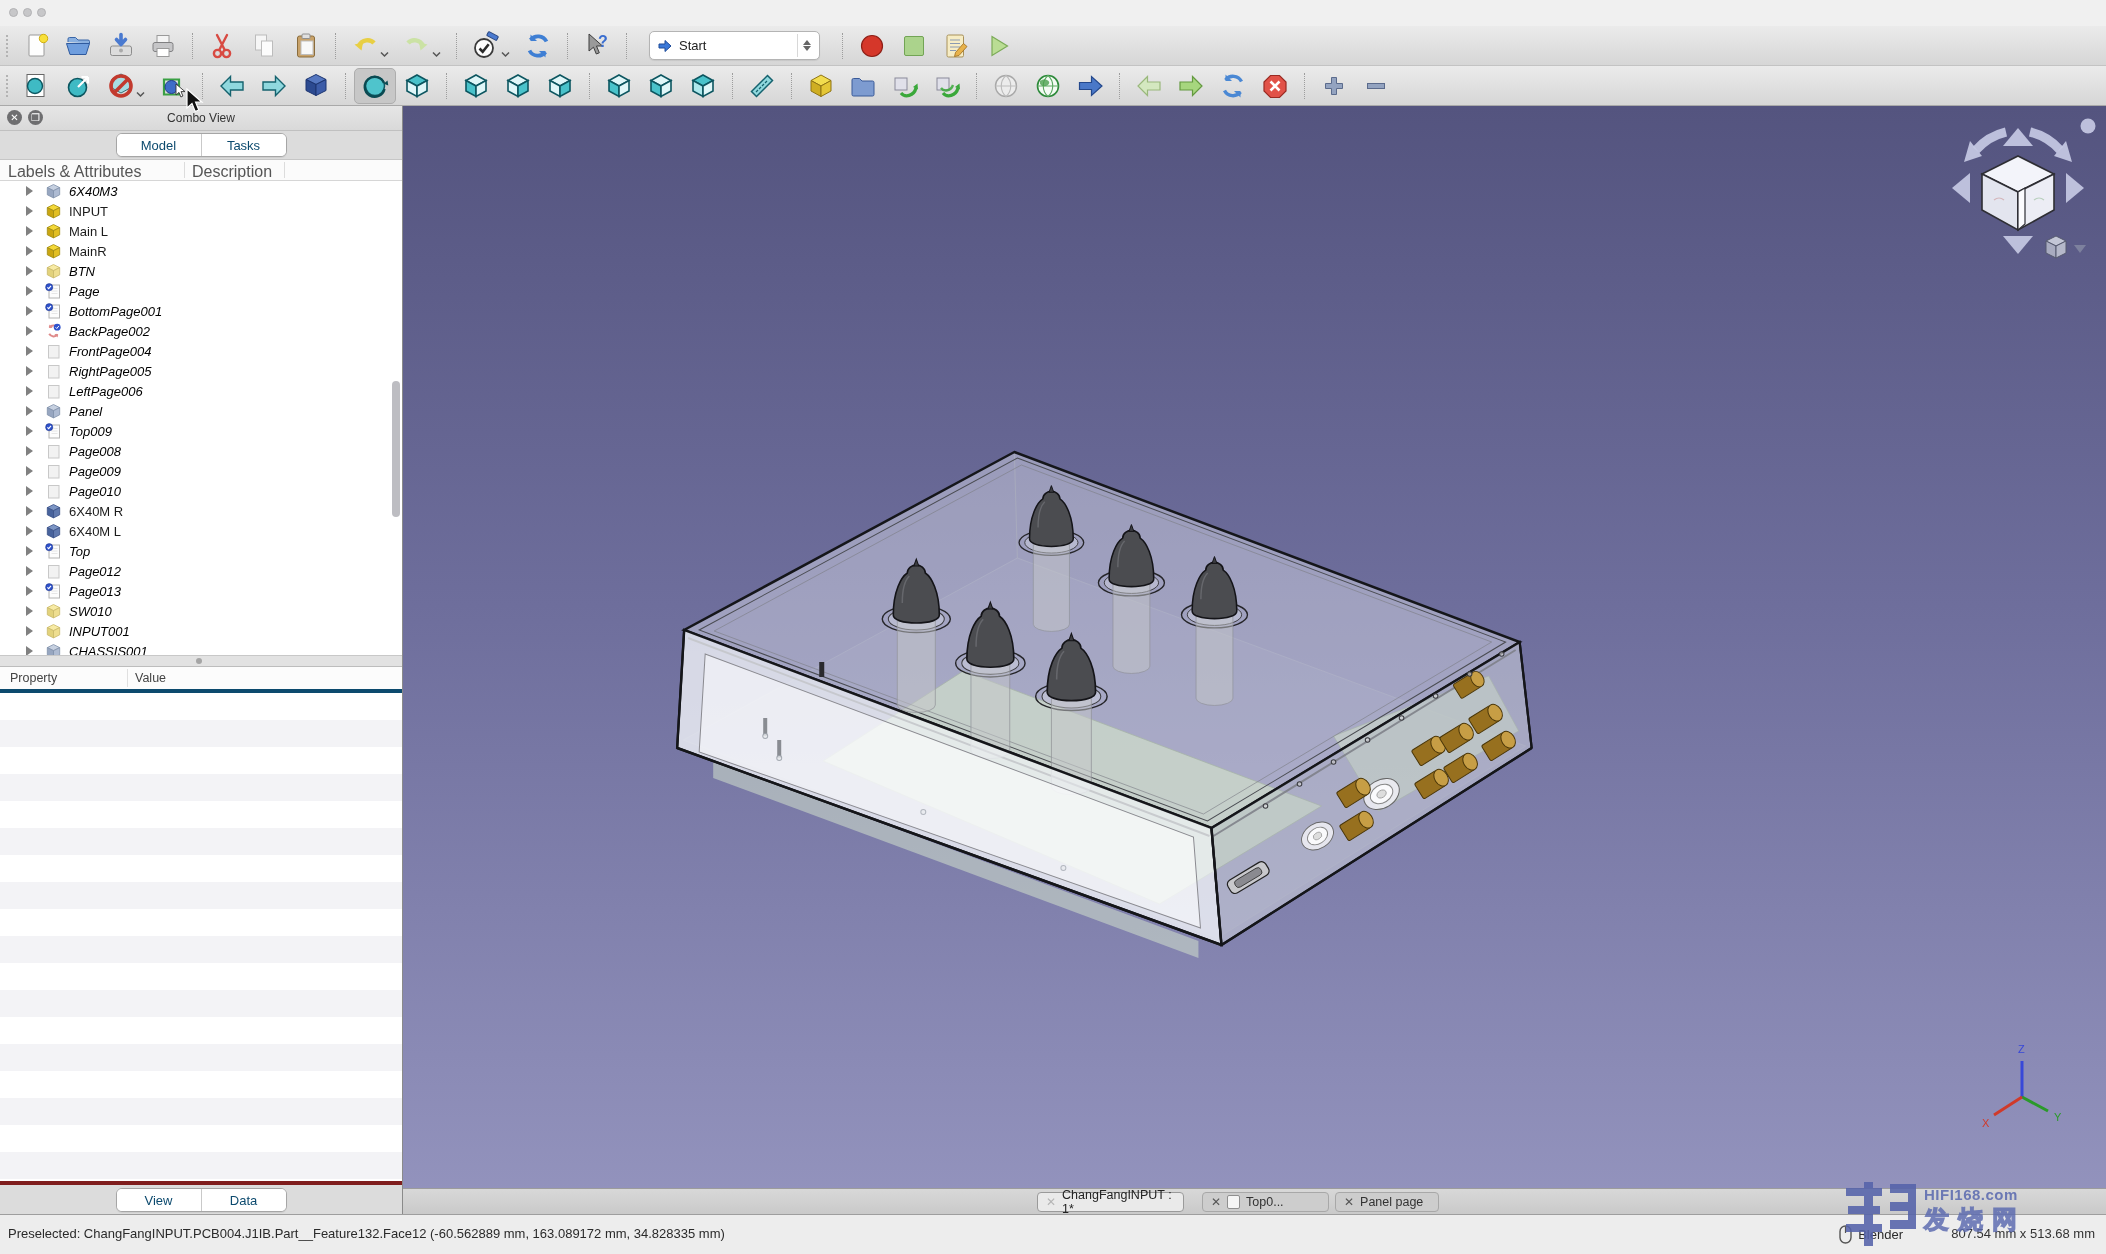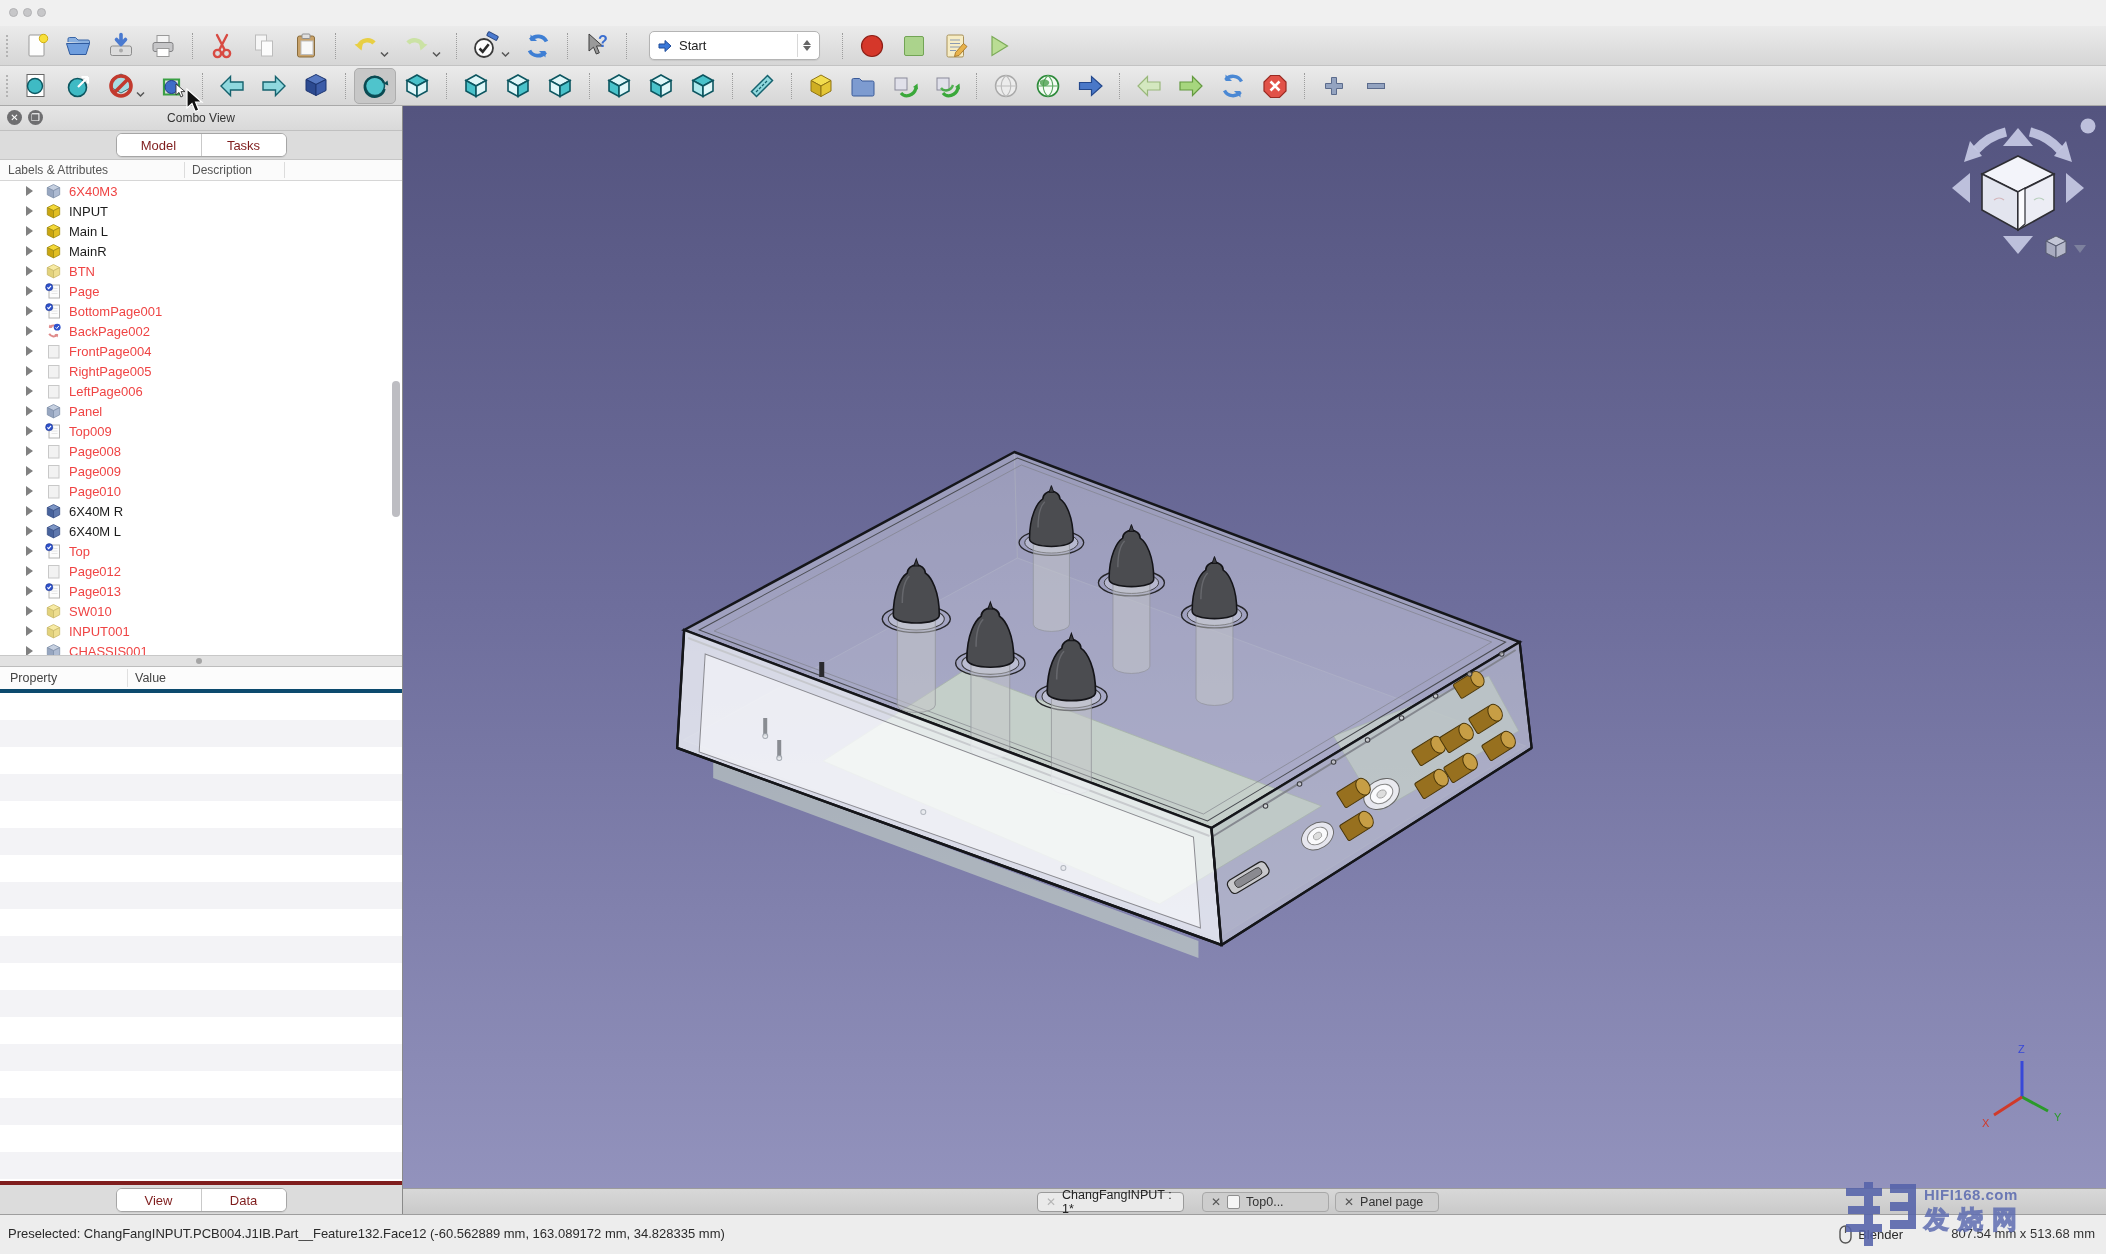--- a/index.html
+++ b/index.html
@@ -34,35 +34,35 @@
 
   
   .main{position:absolute;left:0;top:106px;right:0;bottom:39px;display:flex;}
   .combo-panel{width:403px;flex:0 0 403px;background:#dcdcdc;border-right:1px solid #8a8a8a;display:flex;flex-direction:column;box-sizing:border-box;}
   .panel-header{height:24px;background:linear-gradient(#e6e6e6,#d9d9d9);border-bottom:1px solid #c0c0c0;position:relative;display:flex;align-items:center;justify-content:center;}
   .panel-header .ph-title{font-size:12px;color:#333;}
   .ph-btns{position:absolute;left:7px;top:4px;display:flex;gap:6px;}
   .ph-btn{width:15px;height:15px;border-radius:50%;background:#6e6e70;color:#fff;font-size:10px;line-height:15px;text-align:center;display:block;}
   .seg-wrap{height:28px;background:#dcdcdc;display:flex;align-items:center;justify-content:center;}
   .seg{display:flex;height:22px;border:1px solid #a6a6a6;border-radius:6px;overflow:hidden;background:#fff;box-shadow:0 1px 1px rgba(0,0,0,.07);}
-  .seg .segb{min-width:60px;padding:0 12px;font-size:13px;color:#7f1d1d;display:flex;align-items:center;justify-content:center;background:#fff;}
+  .seg .segb{min-width:60px;padding:0 12px;font-size:13px;color:#0c4a6e;display:flex;align-items:center;justify-content:center;background:#fff;}
   .seg .segb + .segb{border-left:1px solid #c9c9c9;}
-  .tree-head{height:20px;background:#fbfbfb;border-top:1px solid #c6c6c6;border-bottom:1px solid #d6d6d6;position:relative;font-size:12px;color:#555;}
+  .tree-head{height:20px;background:#fbfbfb;border-top:1px solid #c6c6c6;border-bottom:1px solid #d6d6d6;position:relative;font-size:16px;color:#555;}
   .tree-head .c1{position:absolute;left:8px;top:3px;}
   .tree-head .c2{position:absolute;left:192px;top:3px;}
   .tree-head .dv1{position:absolute;left:184px;top:2px;bottom:2px;width:1px;background:#dcdcdc;}
   .tree-head .dv2{position:absolute;left:284px;top:2px;bottom:2px;width:1px;background:#dcdcdc;}
   .tree{height:474px;background:#fff;overflow:hidden;position:relative;}
   .trow{height:20px;display:flex;align-items:center;}
   .trow .tw{width:12px;margin-left:26px;display:flex;align-items:center;}
   .trow .tw i{width:0;height:0;border-top:5px solid transparent;border-bottom:5px solid transparent;border-left:7px solid #808080;display:block;}
   .trow .ticon{width:17px;height:17px;margin-left:7px;}
   .trow .ticon svg{width:17px;height:17px;display:block;}
   .trow .tlabel{margin-left:7px;font-size:13px;color:#1c1c1c;white-space:nowrap;}
-  .trow.dim .tlabel{color:#ef4444;}
+  .trow.dim .tlabel{color:#000000;font-style:italic;}
   .vscroll{position:absolute;right:2px;top:200px;width:8px;height:136px;border-radius:4px;background:#bdbdc2;}
   .splitter{height:10px;background:#e2e2e2;border-top:1px solid #c8c8c8;border-bottom:1px solid #bdbdbd;position:relative;}
   .splitter .dot{position:absolute;left:196px;top:2px;width:6px;height:6px;border-radius:50%;background:#a5a5a5;}
   .prop-head{height:22px;background:#fcfcfc;border-bottom:4px solid #0c4a6e;position:relative;font-size:12.5px;color:#444;}
   .prop-head .c1{position:absolute;left:10px;top:4px;}
   .prop-head .c2{position:absolute;left:135px;top:4px;}
   .prop-head .dv{position:absolute;left:127px;top:2px;bottom:2px;width:1px;background:#e0e0e0;}
   .prop-body{flex:1;background:repeating-linear-gradient(180deg,#ffffff 0 27px,#f3f3f6 27px 54px);}
   .seg-wrap.bottom{height:30px;border-top:4px solid #7f1d1d;}
 

